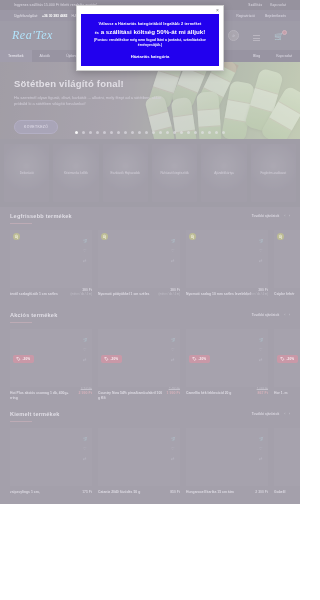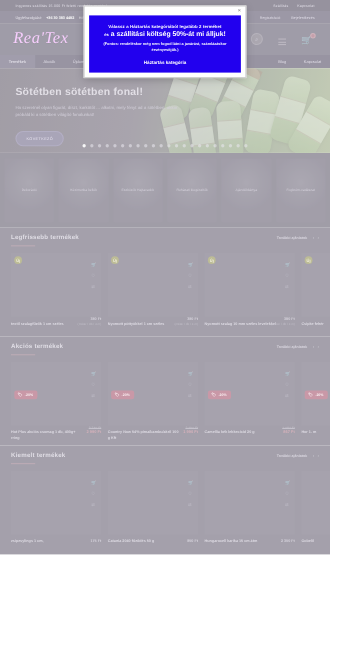--- a/index.html
+++ b/index.html
@@ -37,21 +37,21 @@
   .contactbar .right { margin-left: auto; display: flex; gap: 10px; color: #c8c2d6; }
 
   
   .logorow {
     height: 29px; background: #5b5569;
     display: flex; align-items: center; padding: 0 12px;
     position: relative;
   }
   .logo {
     font-family: "Liberation Serif", serif;
-    font-style: italic; font-size: 15px; color: #f0abfc;
+    font-style: italic; font-size: 12px; color: #7dd3fc;
     letter-spacing: .5px; text-shadow: 0 1px 0 rgba(0,0,0,.12);
   }
   .headtools {
     margin-left: auto; display: flex; align-items: flex-end; gap: 14px;
     padding-right: 4px;
   }
   .circ-icon {
     width: 11px; height: 11px; border-radius: 50%;
     background: #6e6878; border: 1px solid #827c8c;
     display: flex; align-items: center; justify-content: center;
@@ -290,21 +290,21 @@
             <div class="band"></div>
           </div>
         <div class="skein" style="left:252px;top:8px;width:24px;height:60px;transform:rotate(16deg);">
             <div class="band"></div>
           </div>
         <div class="skein" style="left:272px;top:26px;width:26px;height:56px;transform:rotate(30deg);">
             <div class="band"></div>
           </div>
       </div>
       <div class="hero-txt">
-        <div class="hero-title">Sötétben sötétben fonal!</div>
+        <div class="hero-title">Sötétben világító fonal!</div>
         <div class="hero-sub">Ha szeretnél olyan figurát, díszt, karkötőt ... alkotni, mely fényt ad a sötétben, akkor próbáld ki a sötétben világító fonalunkat!</div>
         <div class="hero-btn">KÖVETKEZŐ</div>
       </div>
       <div class="dots" id="hero-dots">
           <i style="background: rgba(255, 255, 255, 0.9);"></i>
           <i></i>
           <i></i>
           <i></i>
           <i></i>
           <i></i>

